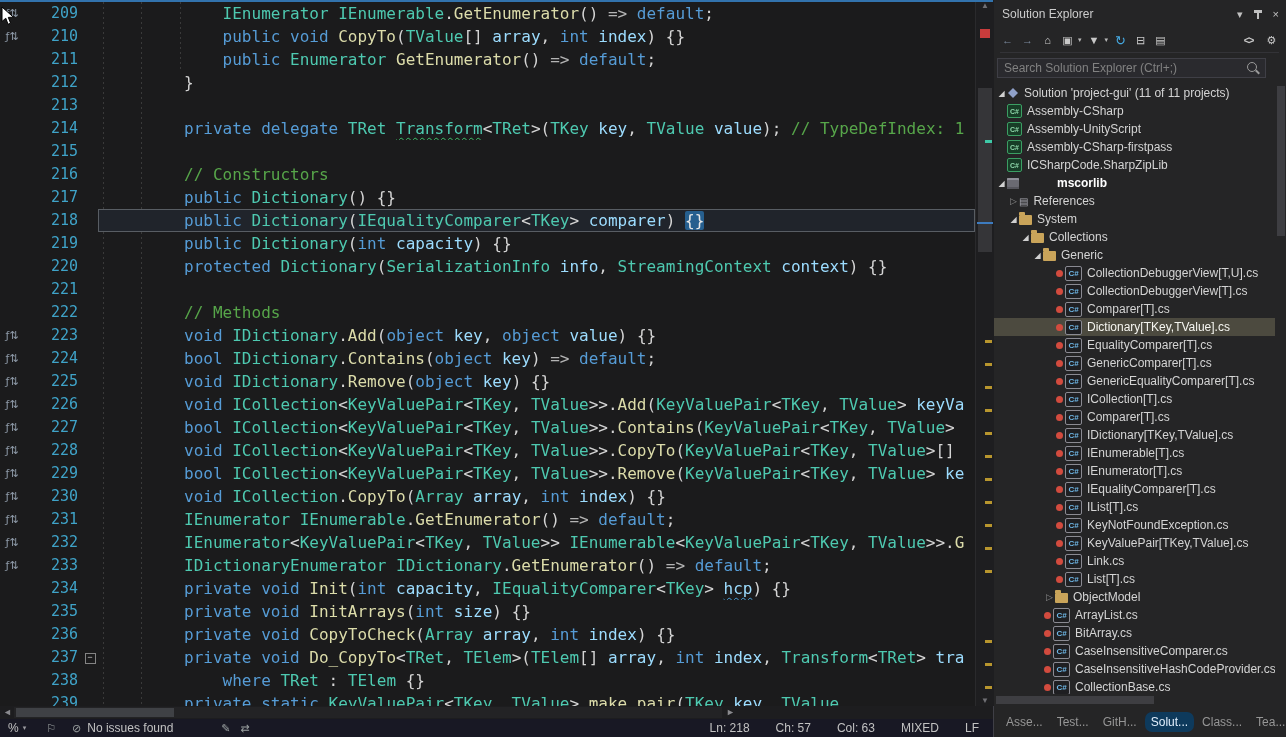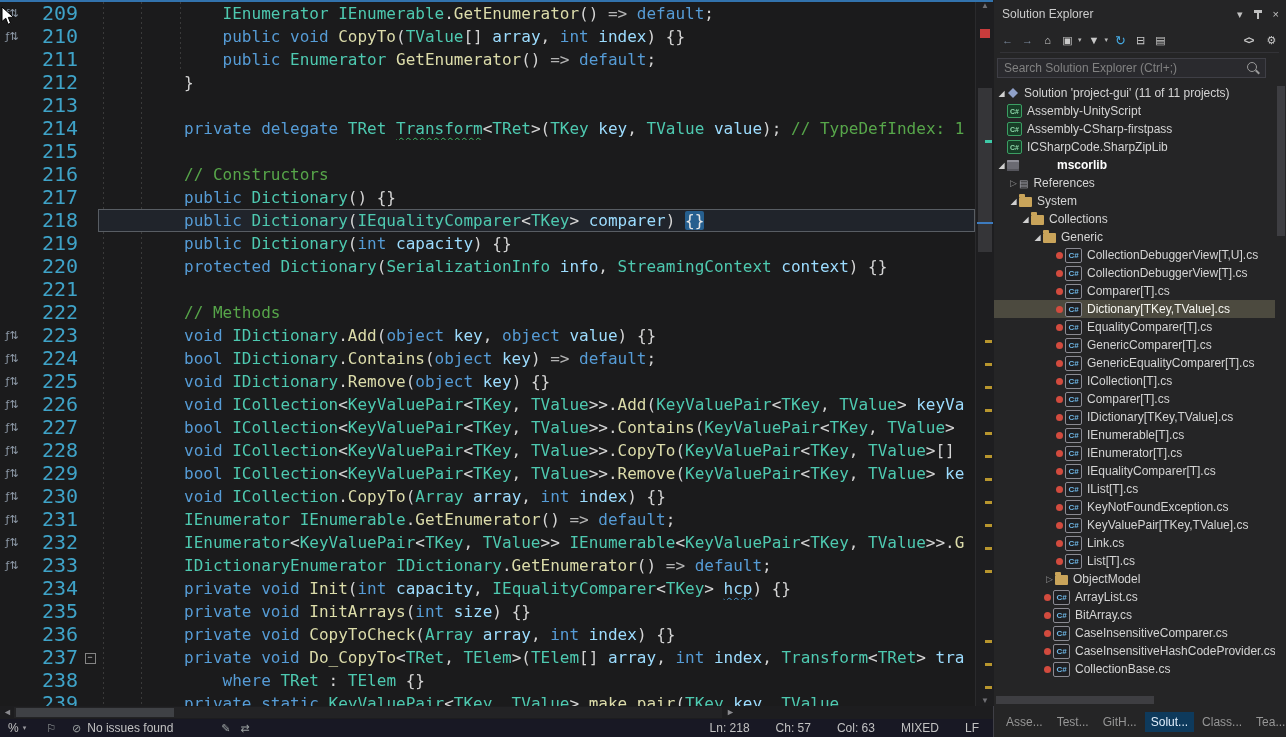--- a/index.html
+++ b/index.html
@@ -10,21 +10,21 @@
   .topline{position:absolute;left:0;top:0;width:993px;height:2px;background:#3273ad;z-index:6;}
   .editor{position:absolute;left:0;top:0;width:975px;height:706px;background:#1b1b1c;overflow:hidden;}
   .ig{position:absolute;top:2px;width:1px;height:704px;z-index:0;
       background:repeating-linear-gradient(to bottom,#3a3a3a 0 2px,transparent 2px 5px);}
   .ig.g0{left:103px}.ig.g1{left:141px}.ig.g2{left:180px;height:69px;}
   .rows{position:absolute;left:0;top:2px;width:100%;z-index:1;}
   .code-row{display:flex;height:23px;line-height:23px;white-space:pre;
             font-family:"DejaVu Sans Mono",monospace;font-size:16px;}
   .glyph{width:24px;flex:none;text-align:center;font-family:"DejaVu Sans",sans-serif;
          font-size:11px;color:#8e9aa8;}
-  .lnum{width:54px;flex:none;text-align:right;padding-right:4px;color:#3fa3c8;font-size:20px;}
+  .lnum{width:54px;flex:none;text-align:right;padding-right:4px;color:#3fa3c8;font-size:15px;}
   .fold{width:16px;flex:none;display:flex;justify-content:center;}
   .foldbox{width:9px;height:9px;margin-top:7px;border:1px solid #848484;color:#c8c8c8;
            font-size:9px;line-height:7px;text-align:center;font-family:"Liberation Sans",sans-serif;}
   .code{flex:1;overflow:hidden;padding-left:9px;color:#d4d4d4;}
   .code-row.cur .code{background:#20242b;outline:1px solid #585d63;outline-offset:-1px;}
   .tok.kw{color:#569cd6}.tok.ty{color:#4ec9b0}.tok.me{color:#dcdcaa}.tok.pa{color:#9cdcfe}
   .tok.cm{color:#57a64a}.tok.pu{color:#d4d4d4}.tok.op{color:#b4b4b4}
   .tok.sqg{text-decoration:underline wavy #3dbf69 1px;text-underline-offset:3px;}
   .tok.sqb{text-decoration:underline wavy #4aa0d8 1px;text-underline-offset:3px;}
   .tok.hlb{background:#265f8f;color:#e8e8e8;border-radius:2px;}
@@ -106,21 +106,21 @@
   .se-vscroll{position:absolute;right:0;top:84px;width:12px;height:610px;background:#252526;}
   .se-vthumb{position:absolute;left:2px;top:2px;width:8px;height:150px;background:#3e3e42;}
   .se-hscroll{position:absolute;left:0;top:694px;width:281px;height:12px;background:#252526;}
   .se-hthumb{position:absolute;left:2px;top:2px;width:158px;height:8px;background:#3e3e42;}
 
   
   .se-tabs{position:absolute;left:993px;top:706px;width:293px;height:31px;background:#252526;
            display:flex;align-items:center;gap:2px;padding-left:6px;box-sizing:border-box;
            border-left:1px solid #3f3f46;}
   .wtab{padding:3px 6px;font-size:12px;color:#969696;white-space:nowrap;}
-  .wtab.active{background:#0e3a5c;color:#e0eefc;}
+  .wtab.active{background:#0e3a5c;color:#e0eefc;border-radius:7px;}
 
   .cursor{position:absolute;left:1px;top:6px;z-index:99;}
 </style>
 </head>
 <body>
 
 <div class="app">
 
   <div class="topline"></div>
 
@@ -248,20 +248,25 @@
     </div>
     <div class="tree" id="tree">
         <div class="trow" style="padding-left: 2px;">
           <span class="arrow exp">◢</span>
           <span class="ticon i-solution"></span>
           <span class="tlabel">Solution 'project-gui' (11 of 11 projects)</span>
         </div>
         <div class="trow" style="padding-left: 2px;">
           <span class="arrow"></span>
           <span class="ticon i-project">C#</span>
+          <span class="tlabel">Assembly-CSharp</span>
+        </div>
+        <div class="trow" style="padding-left: 2px;">
+          <span class="arrow"></span>
+          <span class="ticon i-project">C#</span>
           <span class="tlabel">Assembly-UnityScript</span>
         </div>
         <div class="trow" style="padding-left: 2px;">
           <span class="arrow"></span>
           <span class="ticon i-project">C#</span>
           <span class="tlabel">Assembly-CSharp-firstpass</span>
         </div>
         <div class="trow" style="padding-left: 2px;">
           <span class="arrow"></span>
           <span class="ticon i-project">C#</span>

